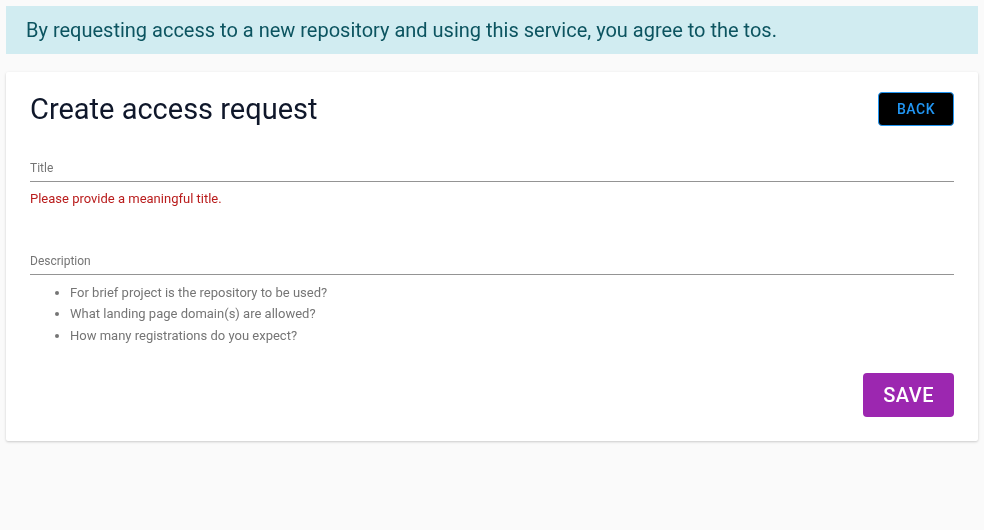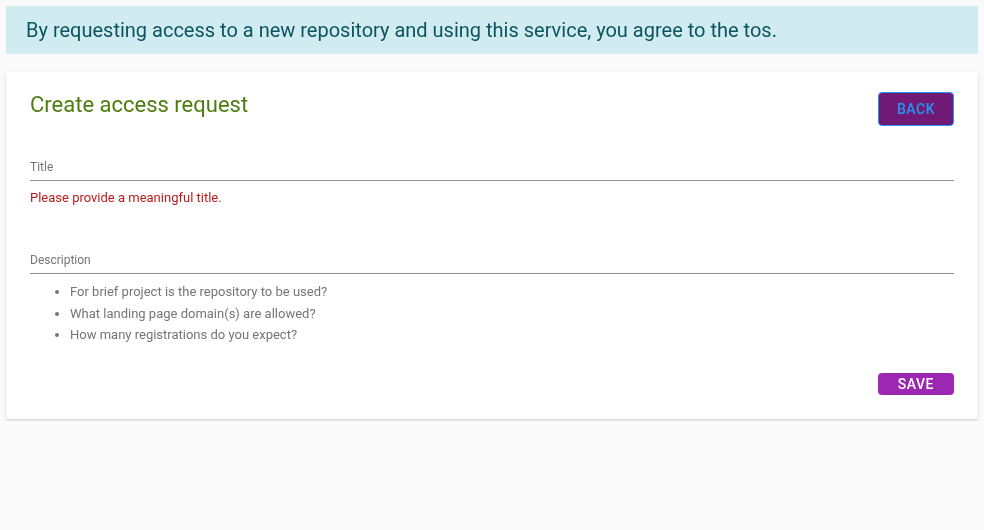--- a/index.html
+++ b/index.html
@@ -28,27 +28,27 @@
       border-radius: 2px;
       box-shadow: 0 1px 3px rgba(0,0,0,0.12), 0 1px 2px rgba(0,0,0,0.08);
     }
     .card-header {
       display: flex;
       justify-content: space-between;
       align-items: flex-start;
       margin-bottom: 28px;
     }
     .page-title {
-      font-size: 22px;
+      font-size: 29px;
       font-weight: 400;
-      color: #4d7c0f;
+      color: #0f172a;
       line-height: 1.2;
     }
     .btn-back {
-      background: #701a75;
+      background: #000000;
       border: 1px solid #2196f3;
       color: #2196f3;
       font-size: 14px;
       font-weight: 500;
       padding: 8px 18px;
       border-radius: 4px;
       cursor: pointer;
       letter-spacing: 0.5px;
       font-family: inherit;
     }
@@ -89,23 +89,23 @@
     }
     .actions-row {
       display: flex;
       justify-content: flex-end;
       margin-top: 28px;
     }
     .btn-save {
       background: #9c27b0;
       border: none;
       color: #ffffff;
-      font-size: 14px;
+      font-size: 20px;
       font-weight: 500;
-      padding: 3px 20px;
+      padding: 10px 20px;
       border-radius: 4px;
       cursor: pointer;
       letter-spacing: 0.5px;
       font-family: inherit;
     }
   </style>
 </head>
 <body>
 
 <div class="notice-banner">

